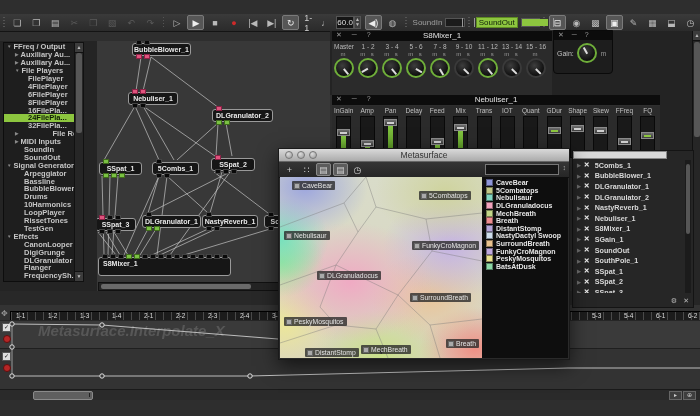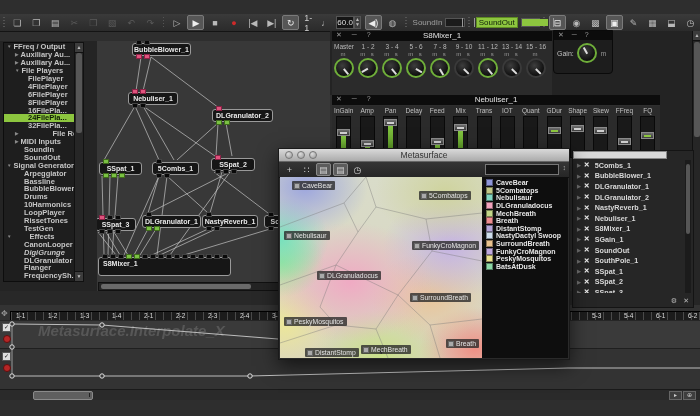--- a/index.html
+++ b/index.html
@@ -279,28 +279,28 @@
         </div>
         <div class="trow" style="padding-left: 20px;">
           <span class="tlabel">LoopPlayer</span>
         </div>
         <div class="trow" style="padding-left: 20px;">
           <span class="tlabel">RissetTones</span>
         </div>
         <div class="trow" style="padding-left: 20px;">
           <span class="tlabel">TestGen</span>
         </div>
-        <div class="trow" style="padding-left: 3px; gap: 16px;">
+        <div class="trow" style="padding-left: 3px;">
           <span class="arr">▼</span>
           <span class="tlabel">Effects</span>
         </div>
         <div class="trow" style="padding-left: 20px;">
           <span class="tlabel">CanonLooper</span>
         </div>
-        <div class="trow" style="padding-left: 20px; font-style: italic;">
+        <div class="trow" style="padding-left: 20px;">
           <span class="tlabel">DigiGrunge</span>
         </div>
         <div class="trow" style="padding-left: 20px;">
           <span class="tlabel">DLGranulator</span>
         </div>
         <div class="trow" style="padding-left: 20px;">
           <span class="tlabel">Flanger</span>
         </div>
         <div class="trow" style="padding-left: 20px;">
           <span class="tlabel">FrequencySh...</span>

